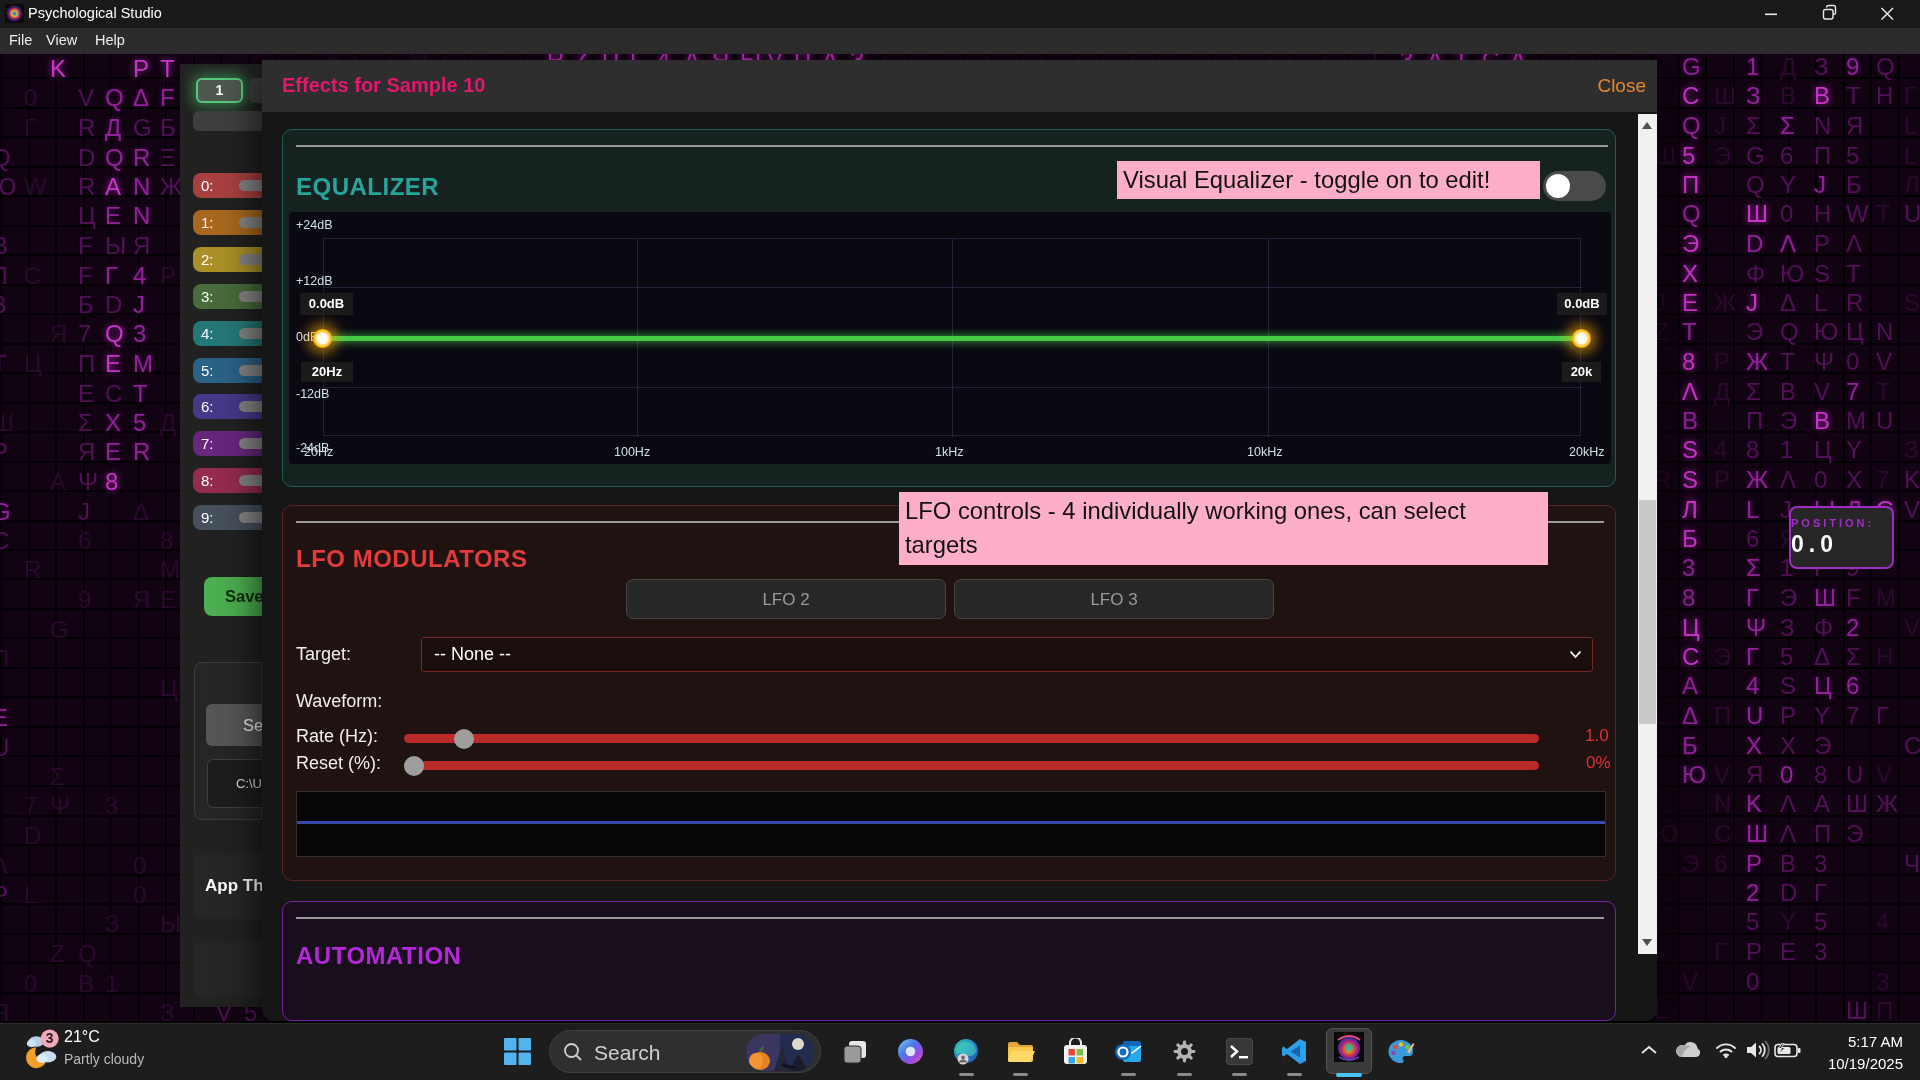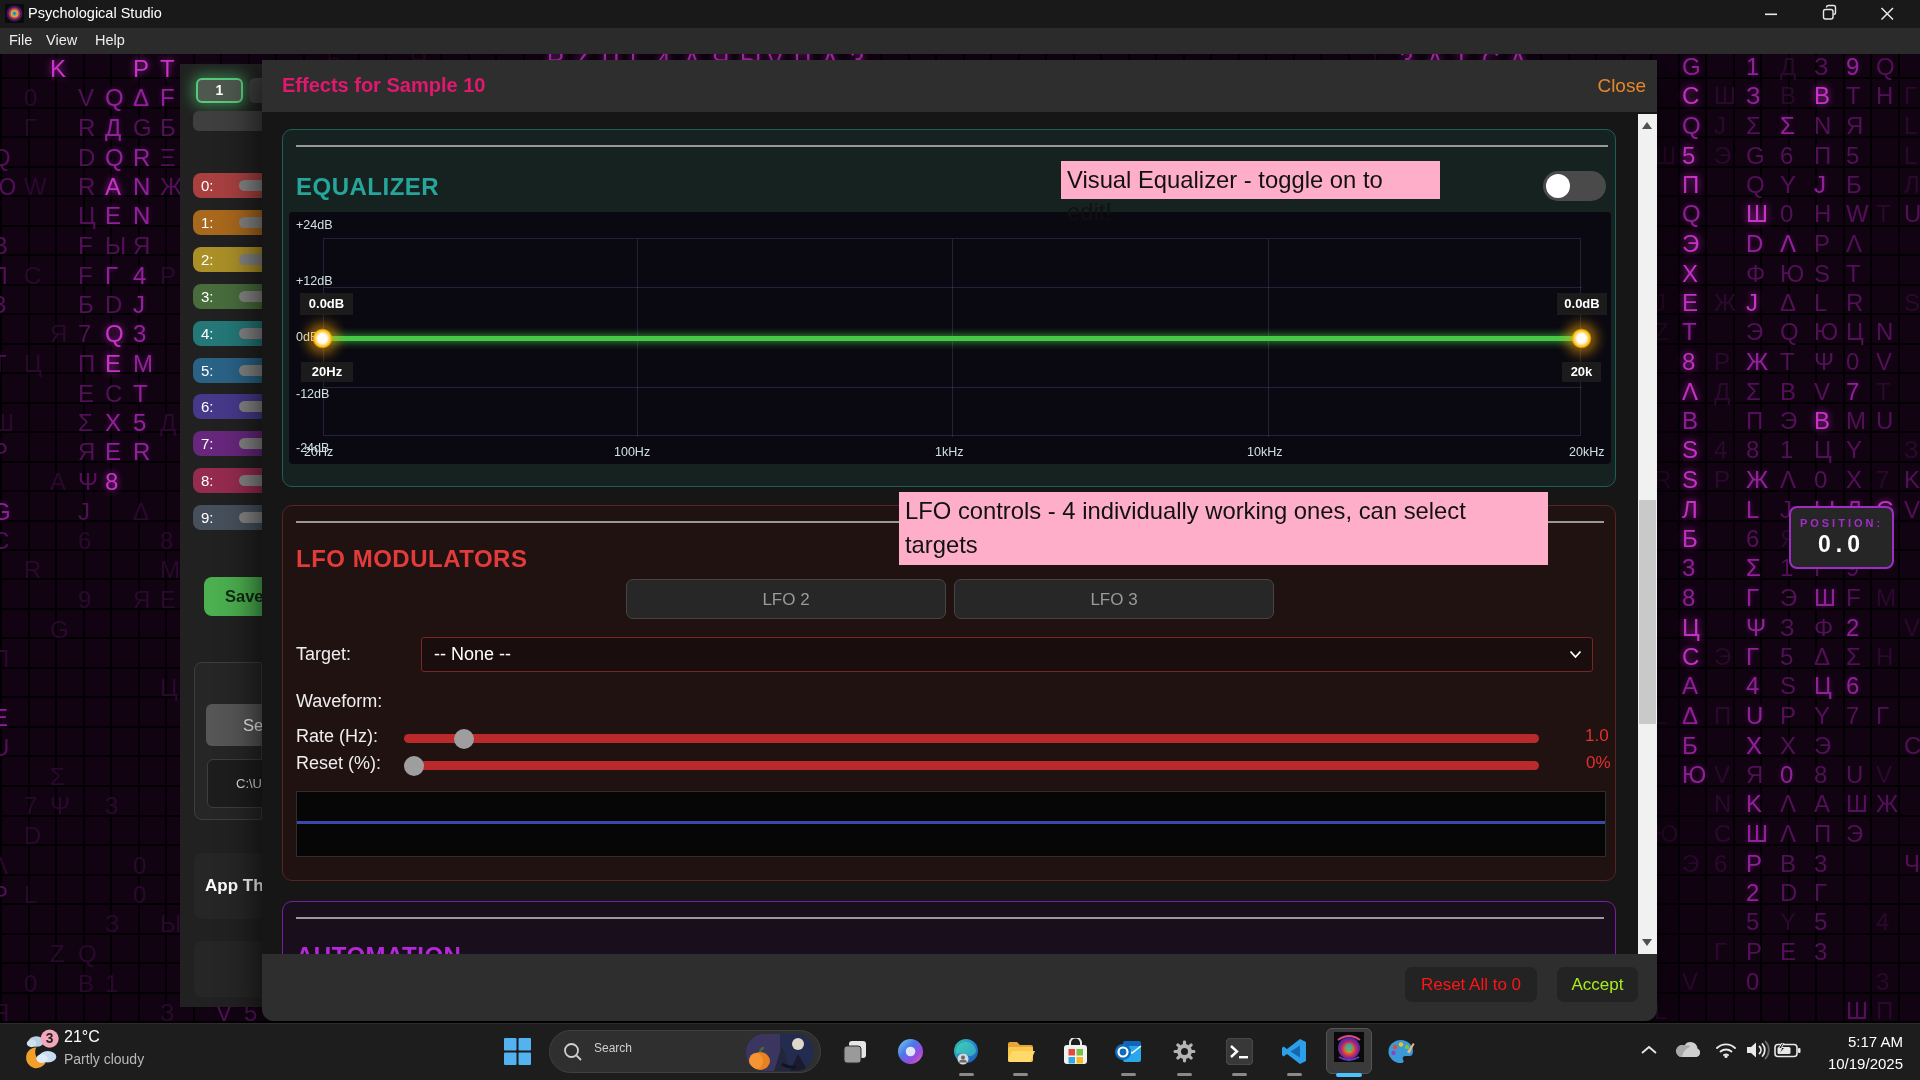--- a/index.html
+++ b/index.html
@@ -21,40 +21,40 @@
 .sbar{position:absolute;left:13px;top:47px;width:69px;height:20px;background:#3f3f3f;border-radius:6px 0 0 6px}
 .srow{position:absolute;left:13px;width:69px;height:25px;border-radius:8px 0 0 8px;color:#fff;font-size:15px;line-height:25px;padding-left:8px}
 .srow b{position:absolute;right:-1px;top:7px;width:24px;height:11px;border-radius:6px 0 0 6px;background:#858585}
 .savebtn{position:absolute;left:24px;top:513px;width:58px;height:39px;background:#4caf50;border-radius:8px 0 0 8px;color:#0d2b10;font-size:16.5px;font-weight:bold;line-height:39px;padding-left:21px}
 .box1{position:absolute;left:14px;top:598px;width:68px;height:158px;background:#262626;border:1px solid #3e3e3e;border-radius:8px 0 0 8px}
 .sebtn{position:absolute;left:11px;top:41px;width:57px;height:42px;background:#565656;border-radius:6px 0 0 6px;color:#f0f0f0;font-size:16.5px;line-height:42px;padding-left:37px;white-space:nowrap}
 .cpath{position:absolute;left:12px;top:96px;width:56px;height:49px;background:#1d1d1d;border:1px solid #3e3e3e;border-radius:6px 0 0 6px;color:#ddd;font-size:13px;line-height:47px;padding-left:28px;white-space:nowrap}
 .box2{position:absolute;left:14px;top:789px;width:68px;height:66px;background:#262626;border-radius:8px 0 0 8px;color:#fff;font-size:17px;font-weight:bold;padding:23px 0 0 11px;white-space:nowrap}
 .box3{position:absolute;left:14px;top:877px;width:68px;height:56px;background:#262626;border-radius:8px 0 0 8px}
 
-#posbox{position:absolute;left:1789px;top:452px;width:105px;height:63px;background:#262626;border:2px solid #a02cc8;border-radius:8px;z-index:6;text-align:center}
+#posbox{position:absolute;left:1789px;top:452px;width:105px;height:63px;background:#262626;border:2px solid #a02cc8;border-radius:8px;z-index:6;text-align:left}
 #posbox .l1{margin-top:9px;font-size:11px;font-weight:bold;letter-spacing:3px;color:#a42cc8}
 #posbox .l2{margin-top:2px;font-size:23px;font-weight:bold;letter-spacing:5px;color:#fff;font-family:"Liberation Sans",sans-serif}
 
 #modal{position:absolute;left:262px;top:6px;width:1395px;height:961px;z-index:10;background:#161616;border-radius:0 0 12px 12px;box-shadow:0 8px 40px rgba(0,0,0,.8)}
 #mhead{position:absolute;left:0;top:0;width:100%;height:52px;background:#2e2e2e}
 #mhead .mt{position:absolute;left:20px;top:14px;font-size:20px;font-weight:bold;color:#e0186e}
 #mhead .cl{position:absolute;right:11px;top:15px;font-size:19px;color:#e8862c}
 #scroll{position:absolute;left:1376px;top:54px;width:19px;height:840px;background:#f1f1f1}
 #scroll .thumb{position:absolute;left:1px;top:386px;width:17px;height:224px;background:#c9c9c9}
 #scroll .au{position:absolute;left:4px;top:8px;width:0;height:0;border-left:5.5px solid transparent;border-right:5.5px solid transparent;border-bottom:7px solid #505050}
 #scroll .ad{position:absolute;left:4px;bottom:8px;width:0;height:0;border-left:5.5px solid transparent;border-right:5.5px solid transparent;border-top:7px solid #505050}
 
 #eqpanel{position:absolute;left:20px;top:69px;width:1334px;height:358px;background:#152220;border:1.5px solid #1d5f57;border-radius:10px}
 .phr{position:absolute;left:13px;top:15px;height:2px;background:#999}
 #eqpanel .phr{width:1312px}
 .ptitle{position:absolute;left:13px;top:39px;font-size:24px;font-weight:bold;letter-spacing:.5px}
 #eqpanel .ptitle{color:#26a69a}
 .note{position:absolute;background:#ffaec9;color:#111;font-size:23.8px;line-height:32px;padding:3px 8px 3px 6px;z-index:3}
-#note1{left:778px;top:31px;width:379px;height:38px}
+#note1{left:834px;top:31px;width:423px;height:38px}
 #note2{left:616px;top:-14px;width:649px;height:73px;line-height:34px;padding-top:2px}
 #toggle{position:absolute;left:1260px;top:41px;width:63px;height:30px;background:#4a4a4a;border-radius:15px}
 #toggle i{position:absolute;left:3px;top:3px;width:24px;height:24px;background:#fff;border-radius:50%}
 #eqgraph{position:absolute;left:6px;top:82px;width:1322px;height:252px;background:#0a0911;border-radius:4px}
 .grid{position:absolute;left:34px;top:26px;width:1258px;height:198px;border:1px solid rgba(100,100,160,.28)}
 .gv{position:absolute;top:0;width:1px;height:198px;background:rgba(100,100,160,.28)}
 .gh{position:absolute;left:0;width:1258px;height:1px;background:rgba(100,100,160,.28)}
 .dbl{position:absolute;left:7px;font-size:12.5px;color:#cfe0e2}
 .xl{position:absolute;top:233px;font-size:12.5px;color:#cfe0e2}
 #eqline{position:absolute;left:34px;top:124px;width:1258px;height:5px;background:#46c946;box-shadow:0 0 7px 2px rgba(80,230,80,.5);z-index:2}
@@ -527,24 +527,20 @@
         </div>
   <div class="sval" style="left:1303px;top:247px">0%</div>
   <div id="lfocanvas">
           <i></i>
         </div>
  </div>
  <div id="autopanel">
   <div class="phr"></div>
   <div class="ptitle" style="top:40px">AUTOMATION</div>
  </div>
- <div id="mfoot">
-  <div class="fbtn" style="left:1143px;width:132px;color:#ff1515;line-height:35px">Reset All to 0</div>
-  <div class="fbtn" style="left:1295px;width:81px;color:#a6ef1e;line-height:35px">Accept</div>
- </div>
  <div id="scroll">
         <div class="au"></div>
         <div class="ad"></div>
         <div class="thumb"></div>
       </div>
 </div>
 </div>
 <div id="taskbar">
 <svg class="ticon" style="left:23px;top:5px" width="40" height="44" viewBox="0 0 42 44">
 <path d="M14 18 a11 11 0 1 0 10 16 a11 11 0 0 1 -10-16z" fill="#f0a028"></path>
@@ -563,21 +559,21 @@
         <rect x="14.5" y="0" width="12.5" height="12.5" rx="1"></rect>
         <rect x="0" y="14.5" width="12.5" height="12.5" rx="1"></rect>
         <rect x="14.5" y="14.5" width="12.5" height="12.5" rx="1"></rect>
       </g>
     </svg>
 <div style="position:absolute;left:549px;top:6px;width:272px;height:43px;background:#2f2f2f;border:1px solid #404040;border-radius:22px">
 <svg style="position:absolute;left:13px;top:11px" width="20" height="20" viewBox="0 0 20 20">
         <circle cx="8.5" cy="8.5" r="6.5" fill="none" stroke="#d0d0d0" stroke-width="1.8"></circle>
         <path d="M13.5 13.5 L18 18" stroke="#d0d0d0" stroke-width="1.8"></path>
       </svg>
-<span style="position:absolute;left:44px;top:10px;font-size:12px;color:#cfcfcf">Search</span>
+<span style="position:absolute;left:44px;top:10px;font-size:21px;color:#cfcfcf">Search</span>
 <svg style="position:absolute;right:6px;top:3px" width="68" height="37" viewBox="0 0 68 37">
         <defs>
           <clipPath id="sc">
             <rect width="68" height="37" rx="18"></rect>
           </clipPath>
         </defs>
         <g clip-path="url(#sc)">
           <rect width="68" height="37" fill="#232c4e"></rect>
           <rect x="0" y="0" width="34" height="37" fill="#3a3660"></rect>
           <circle cx="52" cy="10" r="6" fill="#ddd8ca"></circle>

